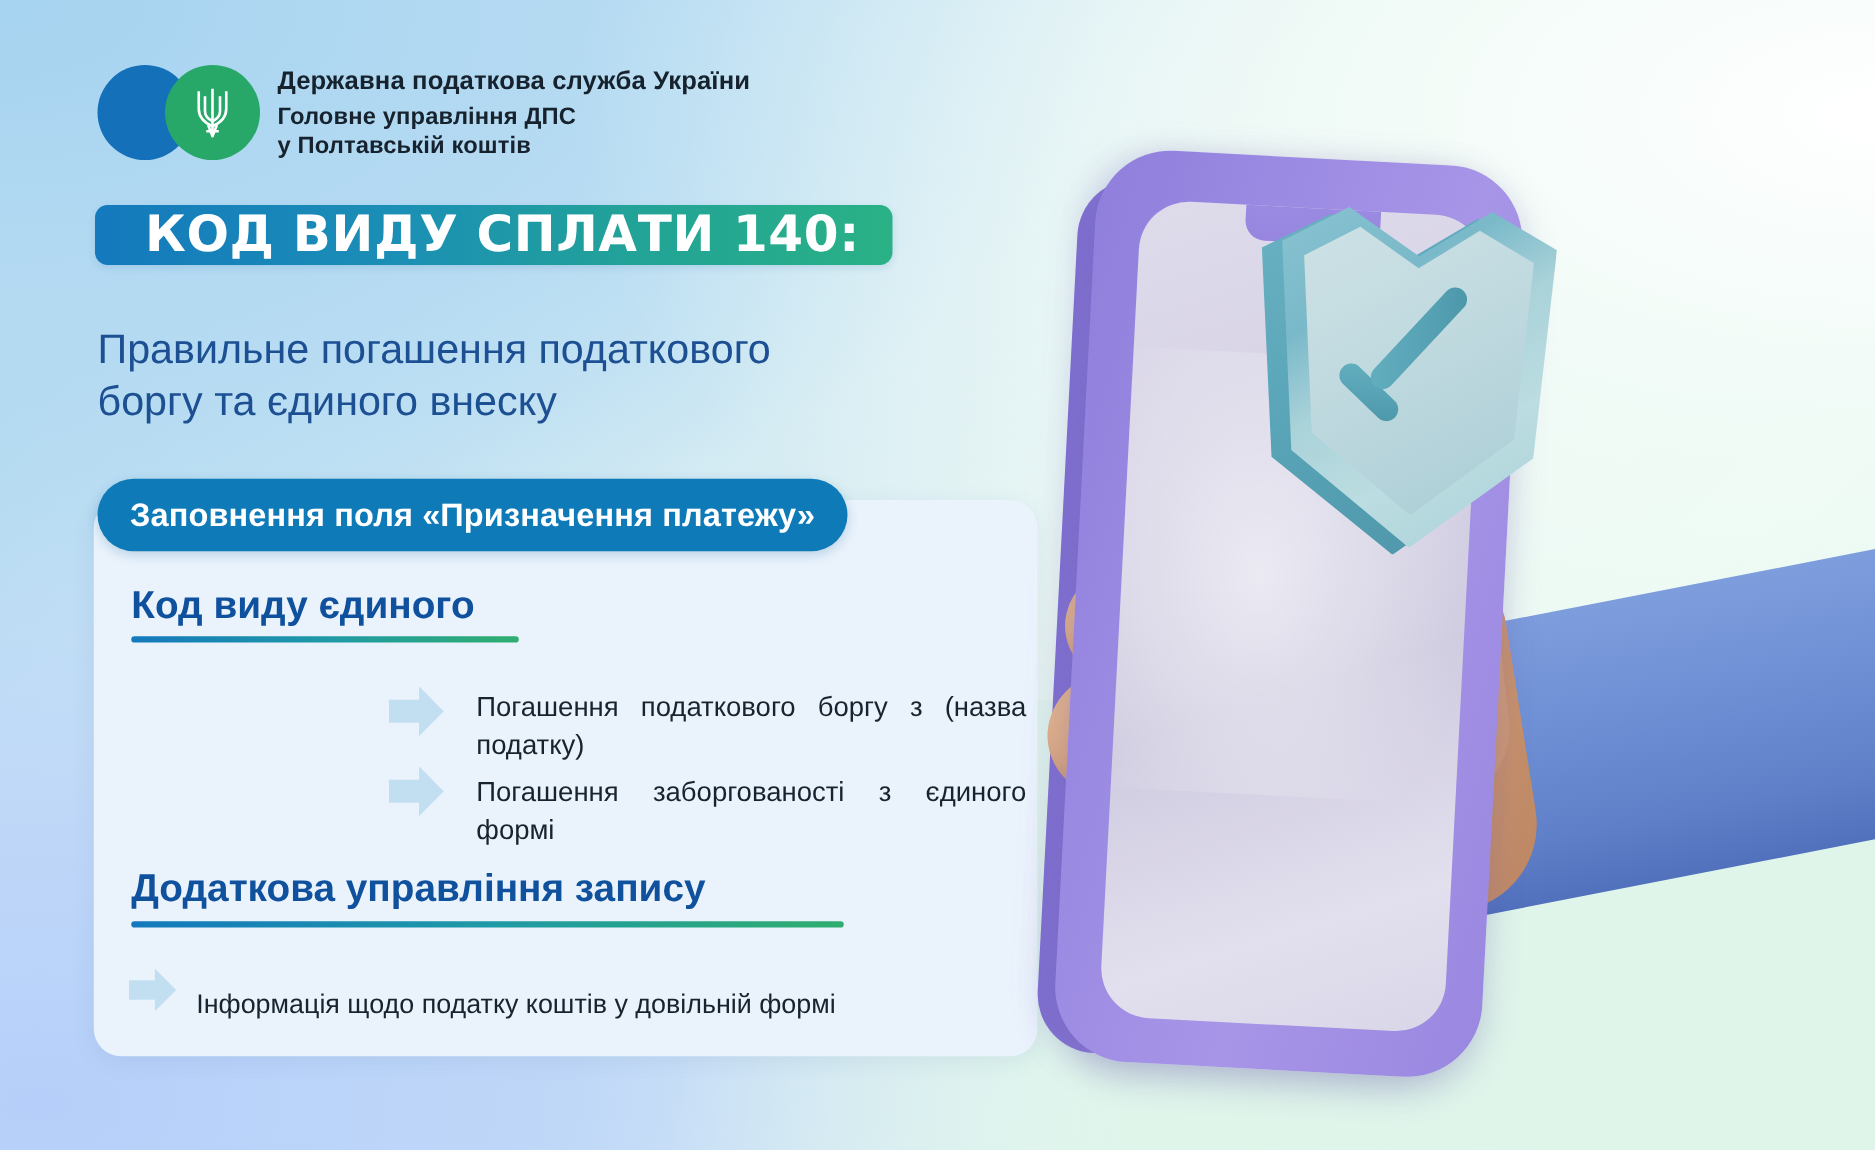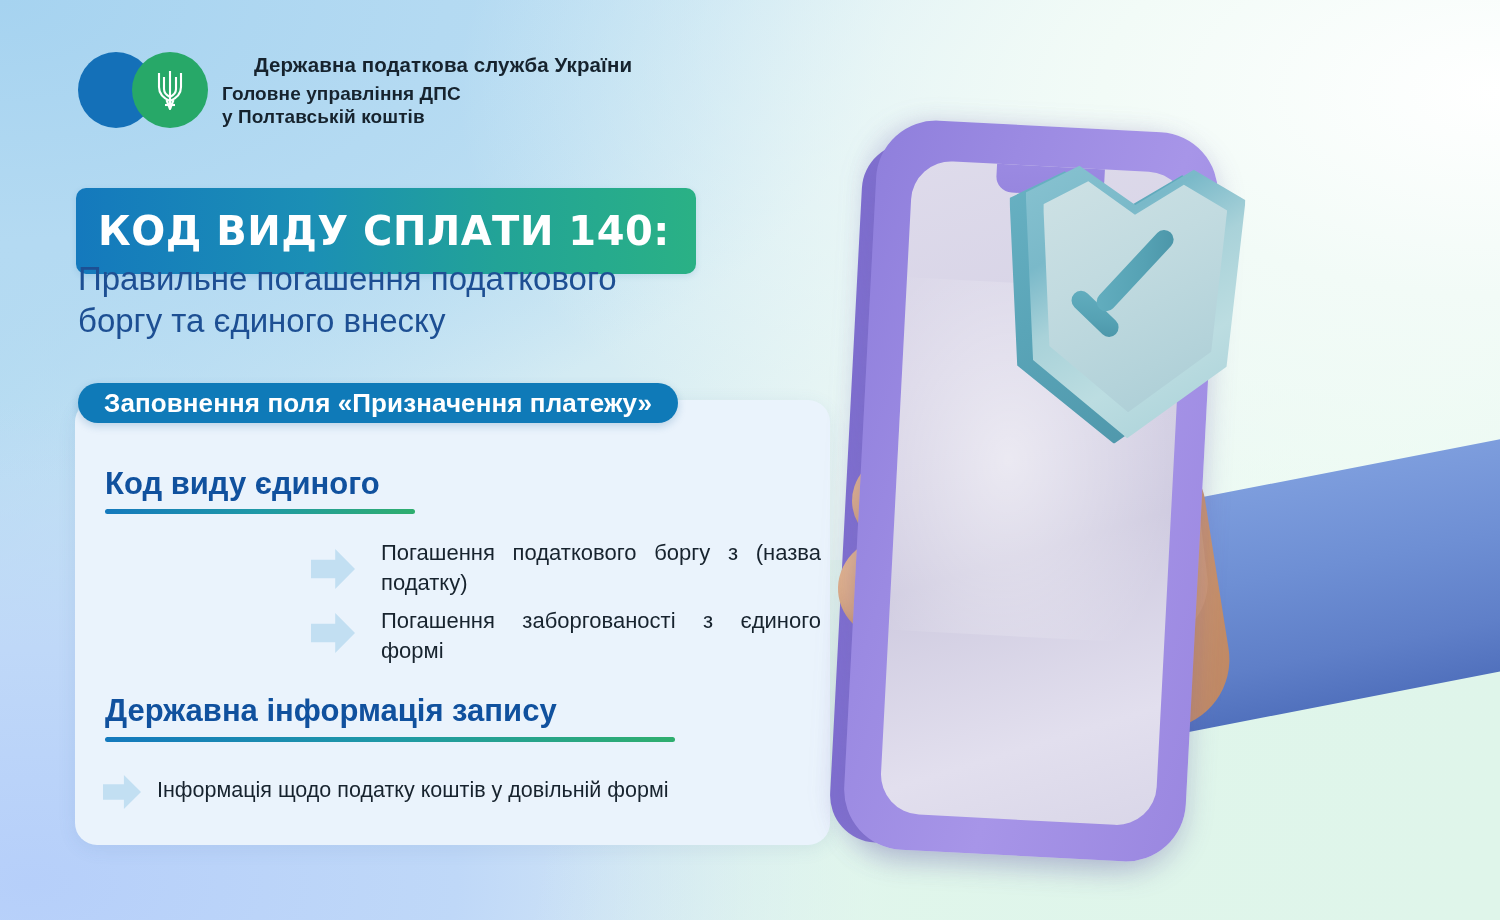--- a/index.html
+++ b/index.html
@@ -28,27 +28,27 @@
   
   .logo{position:absolute;left:78px;top:52px;display:flex;align-items:center;}
   .logo-marks{position:relative;width:130px;height:76px;flex:none;}
   .circ{position:absolute;top:0;width:76px;height:76px;border-radius:50%;}
   .circ.blue{left:0;background:#1470b8;}
   .circ.green{left:54px;background:#27a868;display:flex;align-items:center;justify-content:center;}
   .logo-text{margin-left:14px;}
   .logo-line{
     color:#16232e;font-weight:bold;letter-spacing:.1px;white-space:nowrap;
   }
-  .logo-line.l1{font-size:20.5px;line-height:25px;margin-bottom:5px;margin-left:32px;}
+  .logo-line.l1{font-size:20.5px;line-height:25px;margin-bottom:5px;}
   .logo-line.l2,.logo-line.l3{font-size:19px;line-height:23px;}
 
   
   .title-banner{
-    position:absolute;left:76px;top:188px;height:86px;
-    padding:0 26px 0 22px;display:flex;align-items:center;
+    position:absolute;left:76px;top:164px;height:48px;
+    padding:0 26px 0 40px;display:flex;align-items:center;
     border-radius:10px;
     background:linear-gradient(90deg,#1479bd 0%,#1b8fb5 38%,#22a397 68%,#2ab185 100%);
     box-shadow:0 2px 6px rgba(20,100,160,.13);
   }
   .title-banner span{
     color:#fff;font-weight:bold;font-size:40px;line-height:1;
     letter-spacing:.5px;white-space:nowrap;
     font-family:"DejaVu Sans","Liberation Sans",sans-serif;
   }
 
@@ -57,21 +57,21 @@
     color:#1d4f93;font-size:33px;line-height:42px;font-weight:normal;
   }
 
   
   .card{
     position:absolute;left:75px;top:400px;width:755px;height:445px;
     background:#eaf3fc;border-radius:22px;
     box-shadow:0 4px 18px rgba(70,110,160,.10);
   }
   .pill{
-    position:absolute;left:78px;top:383px;height:40px;
+    position:absolute;left:78px;top:383px;height:58px;
     display:flex;align-items:center;padding:0 26px;
     background:#0f7ab8;border-radius:29px;
     box-shadow:0 3px 9px rgba(15,90,150,.22);
   }
   .pill span{
     color:#fff;font-size:26px;font-weight:bold;white-space:nowrap;letter-spacing:.1px;
   }
 
   .sec-head{
     position:absolute;left:105px;color:#10519e;font-weight:bold;
@@ -100,20 +100,21 @@
     background:#c2dff2;
     clip-path:polygon(0% 27%,55% 27%,55% 0%,100% 50%,55% 100%,55% 73%,0% 73%);
   }
   .arrow.a1{left:311px;top:549px;}
   .arrow.a2{left:311px;top:613px;}
   .arrow.a3{left:103px;top:775px;width:38px;height:34px;}
 
   .row-text{
     position:absolute;color:#17232e;font-size:22px;line-height:30px;
     text-align:justify;
+    margin-top:13px;
   }
   .row-text.t1{left:381px;top:538px;width:440px;}
   .row-text.t2{left:381px;top:606px;width:440px;}
   .row-text.t3{left:157px;top:775px;width:660px;font-size:21.5px;text-align:left;}
 
   
   .illus{position:absolute;left:800px;top:0;width:700px;height:920px;}
 
   
   .sleeve{
@@ -258,21 +259,21 @@
   <div class="sec-head h1">Код виду єдиного</div>
   <div class="sec-rule r1"></div>
 
 
   <div class="arrow a1"></div>
   <div class="row-text t1">Погашення податкового боргу з (назва податку)</div>
 
   <div class="arrow a2"></div>
   <div class="row-text t2">Погашення заборгованості з єдиного формі</div>
 
-  <div class="sec-head h2">Державна інформація запису</div>
+  <div class="sec-head h2">Додаткова управління запису</div>
   <div class="sec-rule r2"></div>
 
   <div class="arrow a3"></div>
   <div class="row-text t3">Інформація щодо податку коштів у довільній формі</div>
 
   <div class="illus">
     <div class="sleeve"></div>
     <div class="wrist"></div>
     <div class="sleeve-cuff"></div>
     <div class="palm"></div>

